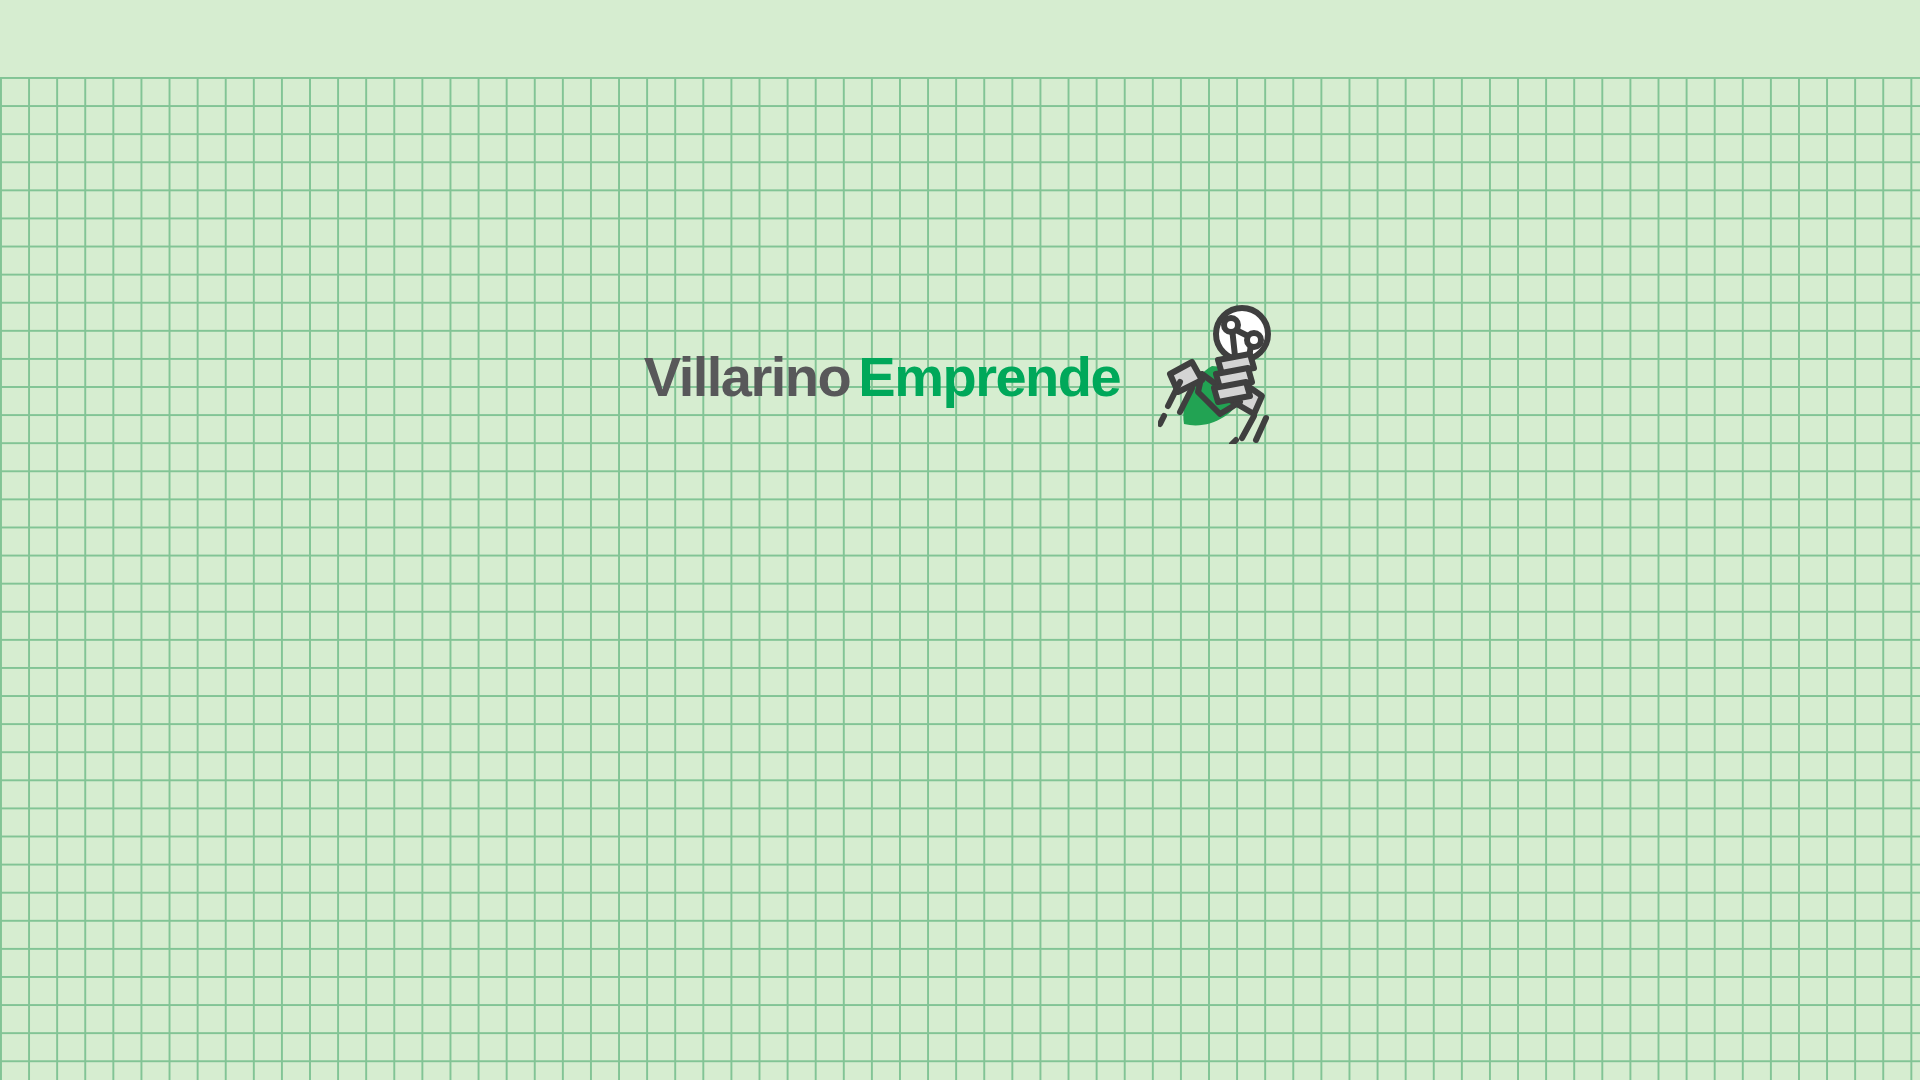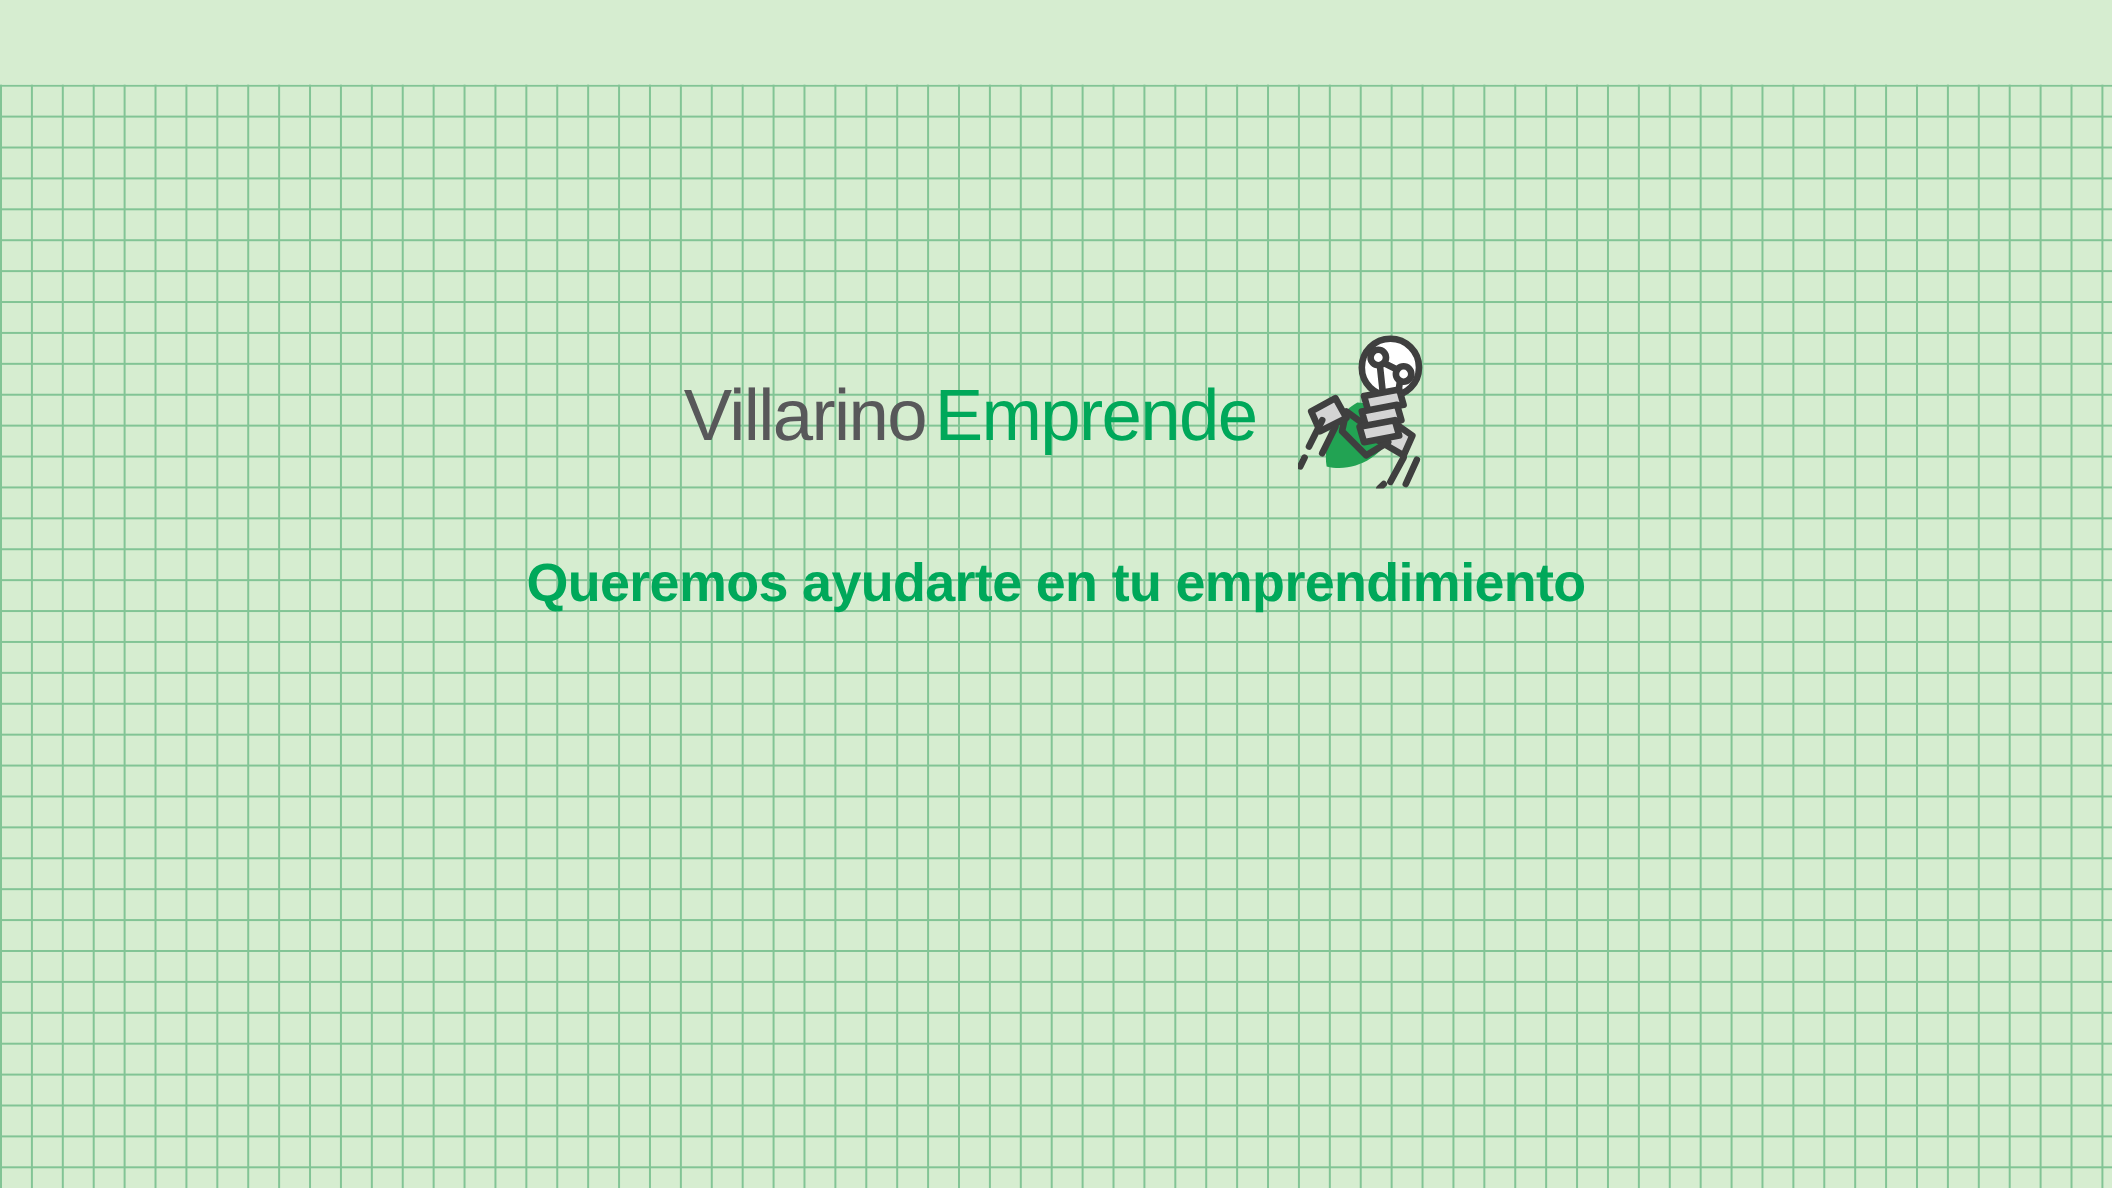--- a/index.html
+++ b/index.html
@@ -52,22 +52,22 @@
     top: 318px;
     width: 1920px;
     height: 118px;
     display: flex;
     align-items: center;
     justify-content: center;
     white-space: nowrap;
   }
 
   .title-text {
-    font-size: 66px;
-    font-weight: 400;
+    font-size: 56px;
+    font-weight: 700;
     letter-spacing: -1.5px;
     line-height: 1;
     display: inline-block;
   }
   .title-primary   { color: #58585a; }
   .title-accent    { color: #00a85a; margin-left: 8px; }
 
   #rocket-icon {
     display: inline-block;
     width: 118px;
@@ -140,16 +140,15 @@
             <g stroke="#3f3f3f" stroke-width="6" stroke-linecap="round">
               <path d="M96 112 L84 134"></path>
               <path d="M108 114 L98 136"></path>
               <path d="M78 136 L74 140"></path>
             </g>
           </g>
         </svg>
       </span>
     </div>
 
-    <div id="subtitle">Queremos ayudarte en tu emprendimiento</div>
 
   </div>
 </div>
 
 </body></html>

